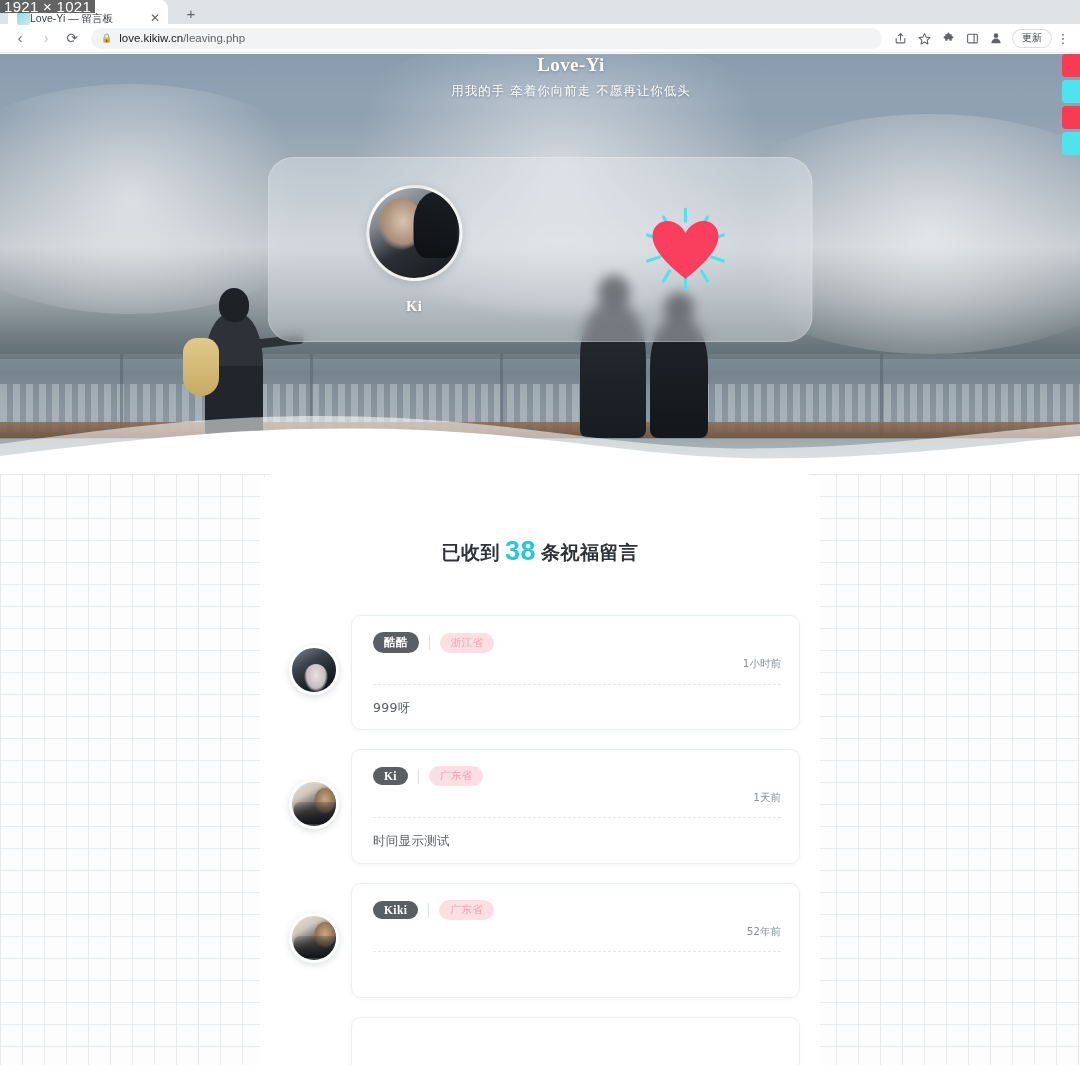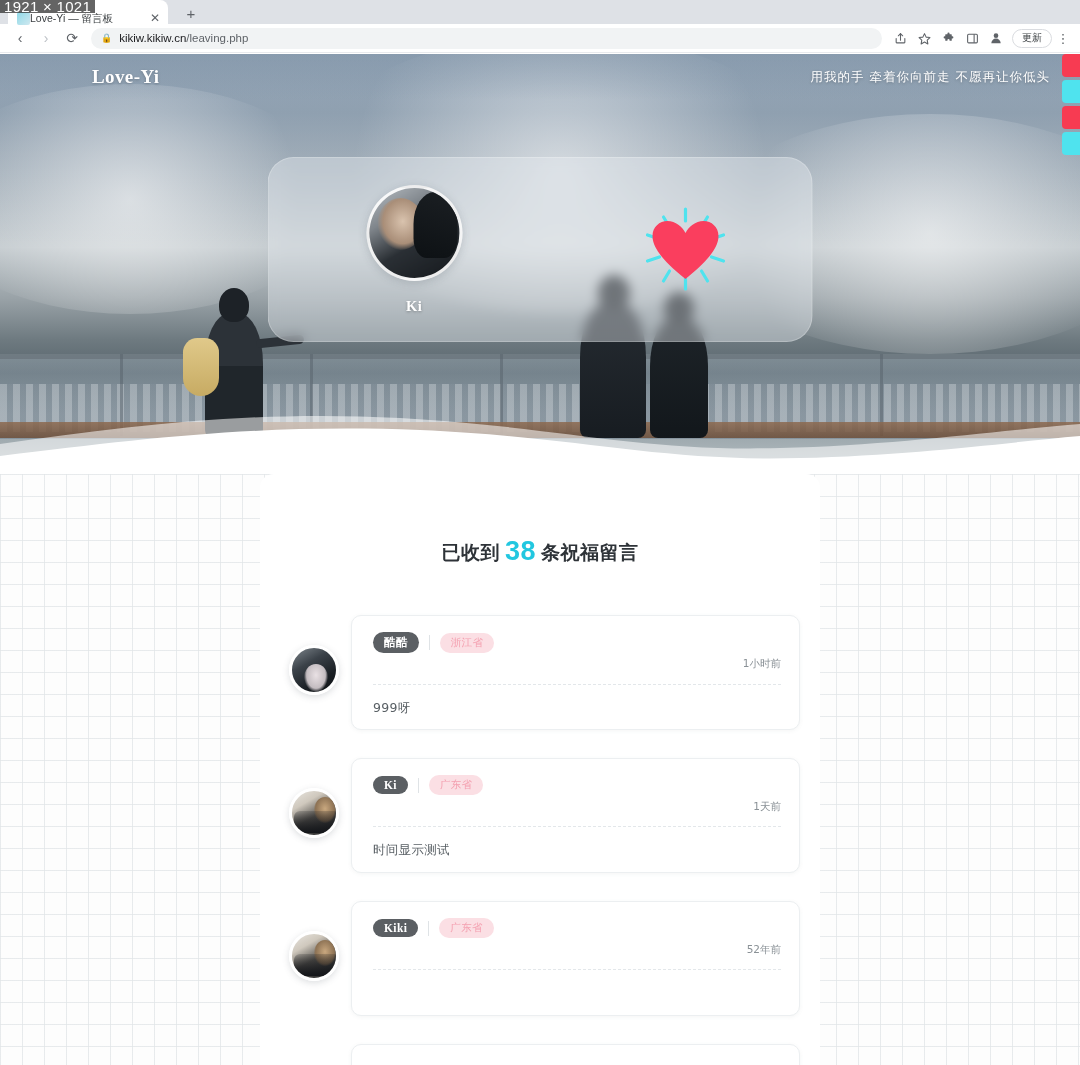--- a/index.html
+++ b/index.html
@@ -157,20 +157,21 @@
   .fig-man2:before {
     content:""; position:absolute; left: 14px; top:-26px; width: 30px; height: 33px;
     background:#151a1f; border-radius: 50%;
   }
 
   .site-header {
     position: absolute; left: 0; top: 0; width: 100%; height: 46px;
     display: flex; align-items: center; justify-content: space-between;
     padding: 0 30px 0 92px; z-index: 6;
     background: linear-gradient(180deg, rgba(120,140,160,.38), rgba(120,140,160,0));
+    flex-direction: column;
   }
   .brand {
     font-family: "Liberation Serif", "DejaVu Serif", serif;
     font-size: 19px; font-weight: bold; color: #fff;
     letter-spacing: .4px; text-shadow: 0 1px 3px rgba(0,0,0,.22);
     cursor: pointer;
   }
   .slogan {
     font-size: 12.5px; color: #fff; letter-spacing: 1px;
     text-shadow: 0 1px 3px rgba(0,0,0,.28);
@@ -251,21 +252,21 @@
     margin: 0 5px; vertical-align: -1px;
     font-family: "Liberation Sans", sans-serif;
   }
   .count-sub {
     text-align: center; font-size: 12.5px; color: #8d9499;
     margin-top: 10px; letter-spacing: .3px;
     font-family: "DejaVu Sans", sans-serif;
   }
 
   .msg-list { margin-top: 48px; padding: 0 20px; }
-  .msg-row { position: relative; height: 133px; margin-bottom: 10px; }
+  .msg-row { position: relative; height: 133px; margin-bottom: 1px; }
   .msg-avatar {
     position: absolute; left: 9px; top: 30px;
     width: 50px; height: 50px; border-radius: 50%;
     border: 3px solid #fff; box-shadow: 0 2px 7px rgba(80,90,100,.2);
     overflow: hidden; z-index: 3; cursor: pointer;
   }
   .av-a { background: linear-gradient(150deg,#7f878d 0%, #3b4249 35%, #1a1f24 70%, #0e1114 100%); }
   .av-a:before {
     content:""; position:absolute; left: 12px; top: 16px; width: 24px; height: 28px;
     background: radial-gradient(ellipse at 50% 40%, #e9e1e4 0%, #c3bcc0 55%, rgba(0,0,0,0) 72%);
@@ -335,21 +336,21 @@
     <div class="new-tab">+</div>
     <div class="size-badge">1921 × 1021</div>
   </div>
 
   <div class="toolbar">
     <div class="nav-btn">‹</div>
     <div class="nav-btn disabled">›</div>
     <div class="nav-btn">⟳</div>
     <div class="omnibox">
       <span class="lock">🔒</span>
-      <span class="url"><span>kikiw.kikiw.cn</span><span class="path">/leaving.php</span></span>
+      <span class="url"><span>love.kikiw.cn</span><span class="path">/leaving.php</span></span>
     </div>
     <div class="tb-icon">
       <svg width="13" height="13" viewBox="0 0 24 24" fill="none" stroke="#5f6368" stroke-width="2" stroke-linecap="round" stroke-linejoin="round">
           <path d="M4 12v7a1 1 0 0 0 1 1h14a1 1 0 0 0 1-1v-7"></path>
           <path d="M12 3v12"></path>
           <path d="M8 7l4-4 4 4"></path>
         </svg>
     </div>
     <div class="tb-icon">
       <svg width="13" height="13" viewBox="0 0 24 24" fill="none" stroke="#5f6368" stroke-width="2" stroke-linejoin="round">

